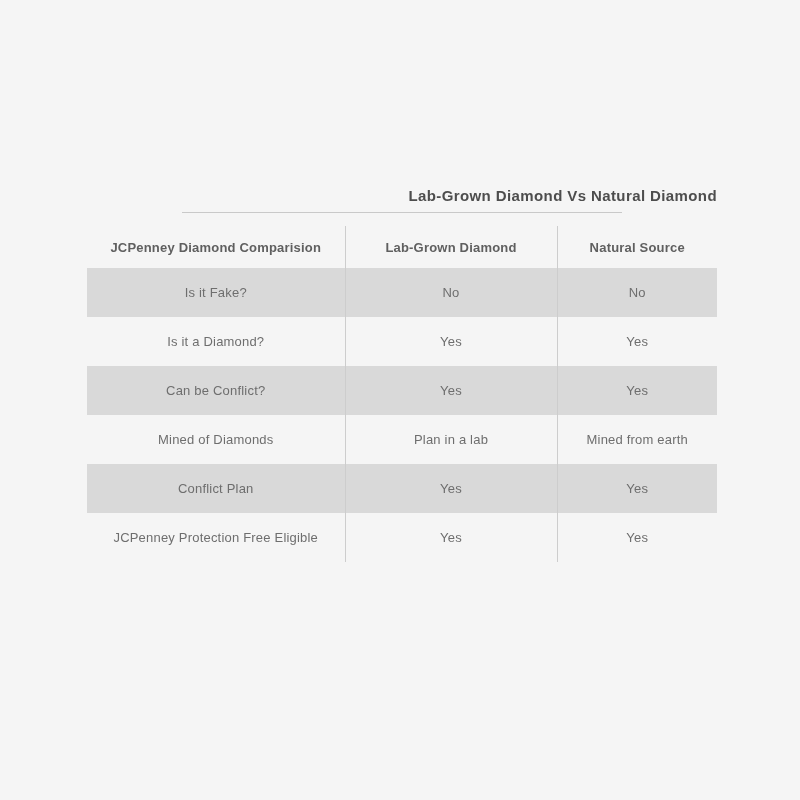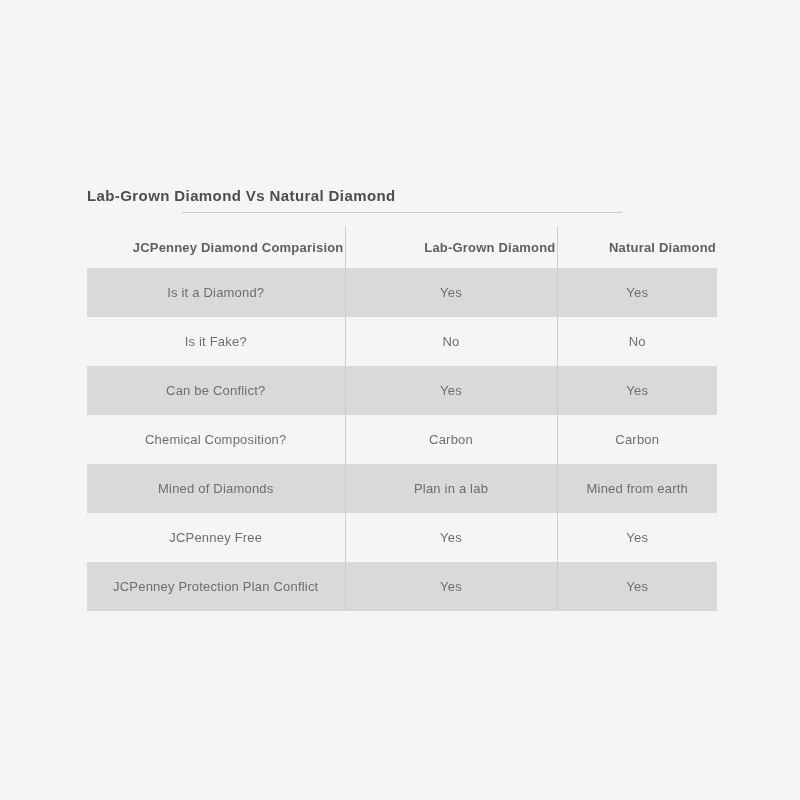--- a/index.html
+++ b/index.html
@@ -14,21 +14,21 @@
     font-family: "Liberation Sans", sans-serif;
     overflow: hidden;
   }
   .content {
     position: absolute;
     left: 87px;
     top: 186px;
     width: 630px;
   }
   .title {
-    text-align: left;
+    text-align: right;
     font-size: 15px;
     font-weight: bold;
     letter-spacing: 0.4px;
     color: var(--title-text, #4d4d4d);
     line-height: 20px;
   }
   .title-rule {
     width: 440px;
     height: 1px;
     margin: 6px auto 0 auto;
@@ -38,21 +38,21 @@
     width: 630px;
     margin-top: 13px;
     border-collapse: collapse;
     table-layout: fixed;
   }
   table.compare th {
     height: 40px;
     font-size: 13px;
     font-weight: bold;
     color: var(--header-text, #5f5f5f);
-    text-align: right;
+    text-align: center;
     vertical-align: middle;
     letter-spacing: 0.2px;
   }
   table.compare td {
     height: 47px;
     font-size: 13px;
     font-weight: normal;
     color: var(--cell-text, #6e6e6e);
     text-align: center;
     vertical-align: middle;
@@ -76,54 +76,49 @@
   <table class="compare">
     <colgroup>
       <col style="width:258px">
       <col style="width:212px">
       <col style="width:160px">
     </colgroup>
     <thead>
       <tr>
         <th>JCPenney Diamond Comparision</th>
         <th>Lab-Grown Diamond</th>
-        <th>Natural Diamond</th>
+        <th>Natural Source</th>
       </tr>
     </thead>
     <tbody>
       <tr>
+        <td>Is it Fake?</td>
+        <td>No</td>
+        <td>No</td>
+      </tr>
+      <tr>
         <td>Is it a Diamond?</td>
         <td>Yes</td>
         <td>Yes</td>
-      </tr>
-      <tr>
-        <td>Is it Fake?</td>
-        <td>No</td>
-        <td>No</td>
       </tr>
       <tr>
         <td>Can be Conflict?</td>
         <td>Yes</td>
         <td>Yes</td>
       </tr>
       <tr>
-        <td>Chemical Composition?</td>
-        <td>Carbon</td>
-        <td>Carbon</td>
-      </tr>
-      <tr>
         <td>Mined of Diamonds</td>
         <td>Plan in a lab</td>
         <td>Mined from earth</td>
       </tr>
       <tr>
-        <td>JCPenney Free</td>
+        <td>Conflict Plan</td>
         <td>Yes</td>
         <td>Yes</td>
       </tr>
       <tr>
-        <td>JCPenney Protection Plan Conflict</td>
+        <td>JCPenney Protection Free Eligible</td>
         <td>Yes</td>
         <td>Yes</td>
       </tr>
     </tbody>
   </table>
 </div>
 
 </body></html>

